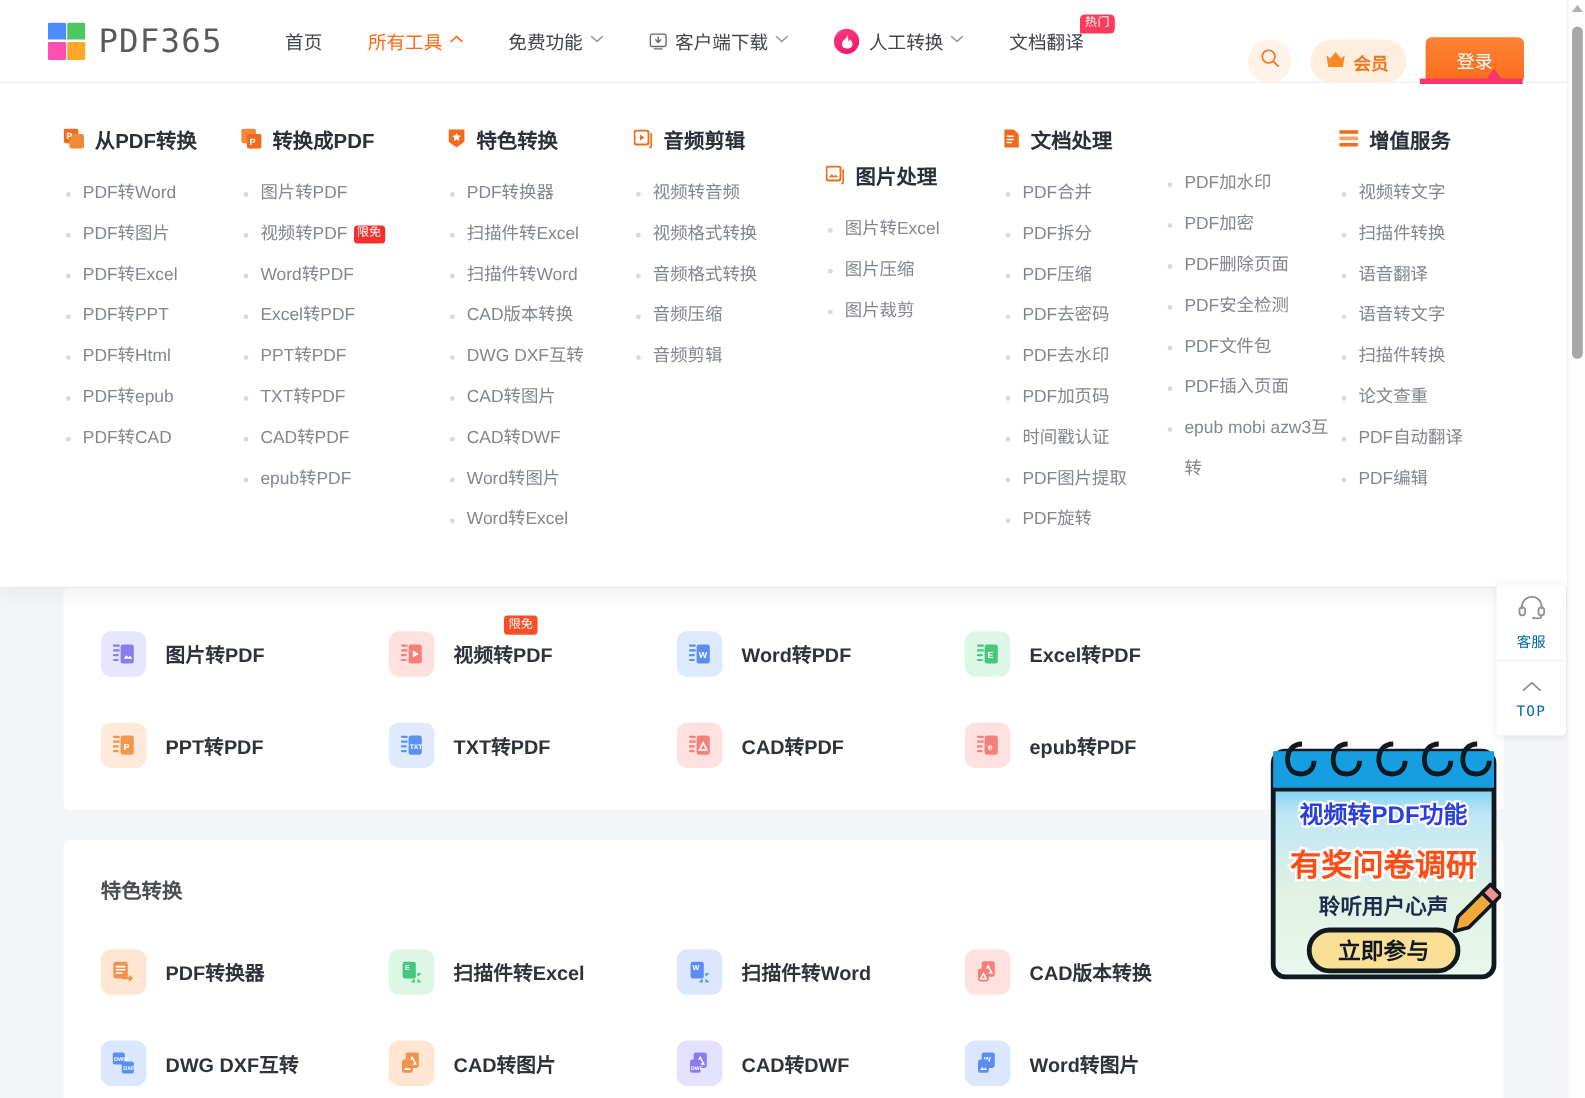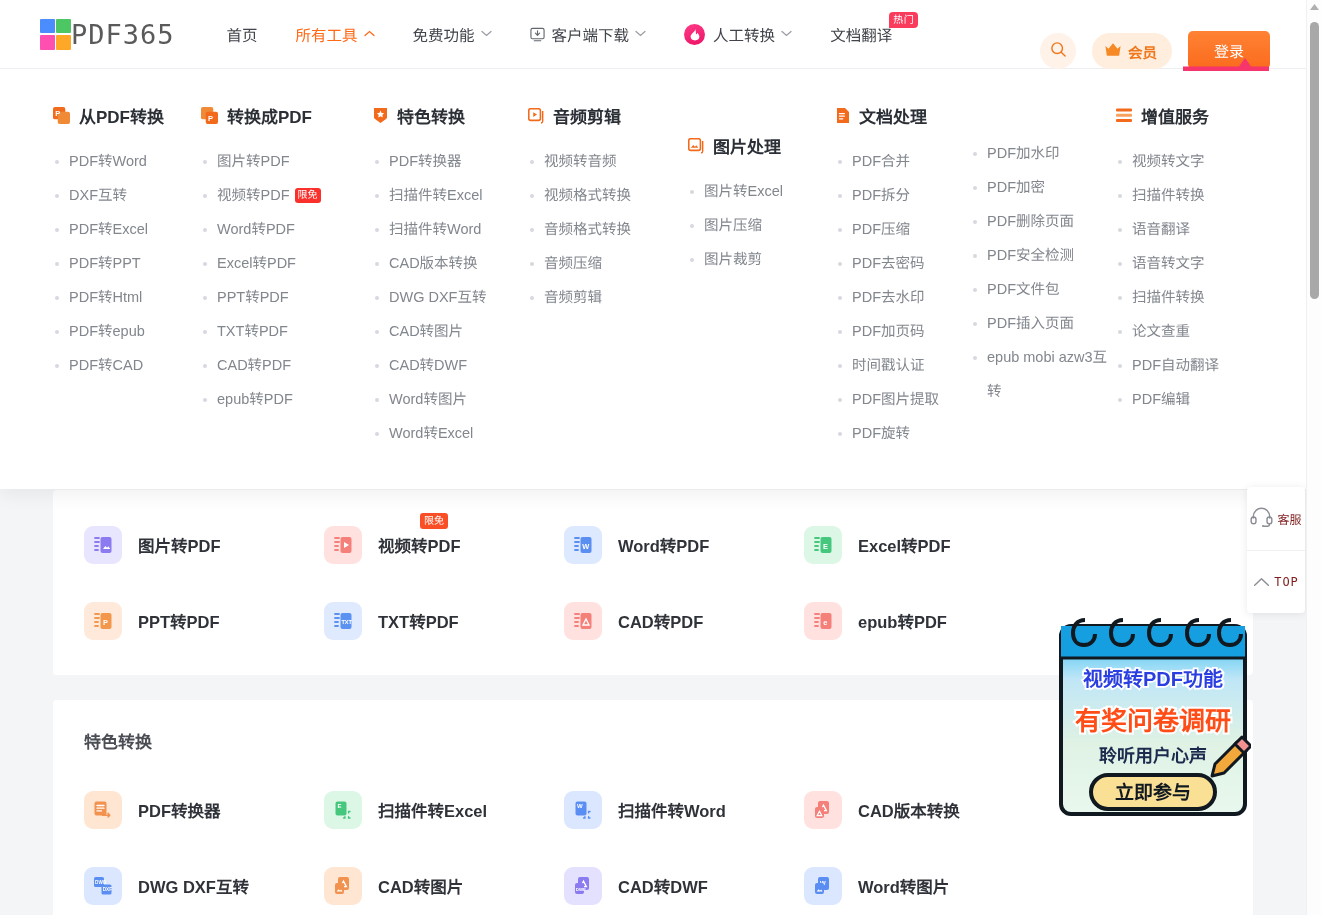--- a/index.html
+++ b/index.html
@@ -22,21 +22,21 @@
     z-index: 40;
   }
   .logo-wrap { display: flex; align-items: center; margin-left: 40px; }
   .logo-grid {
     width: 31px; height: 31px;
     display: grid; grid-template-columns: 1fr 1fr; grid-template-rows: 1fr 1fr;
     gap: 1.5px;
   }
   .logo-grid i { display: block; border-radius: 1px; }
   .logo-text {
-    font-size: 27px; letter-spacing: 1px;
+    margin-left: 11px; font-size: 27px; letter-spacing: 1px;
     color: #5a5a5a; font-family: "DejaVu Sans Mono", monospace; font-weight: 400;
   }
 
   .nav { display: flex; align-items: center; margin-left: 52px; }
   .nav-item {
     display: flex; align-items: center;
     font-size: 15.5px; color: #41444a;
     margin-right: 38px; cursor: pointer; position: relative;
     white-space: nowrap;
   }
@@ -164,23 +164,23 @@
   }
 
   
   .float-widget {
     position: absolute; right: 16px; top: 487px;
     width: 58px; background: #fff;
     border-radius: 4px; box-shadow: 0 1px 8px rgba(0,0,0,.09);
     z-index: 35; overflow: hidden;
   }
   .fw-item {
-    height: 63px; display: flex; flex-direction: row;
+    height: 63px; display: flex; flex-direction: column;
     align-items: center; justify-content: center;
-    gap: 4px; cursor: pointer; color: #7f1d1d;
+    gap: 4px; cursor: pointer; color: #0369a1;
   }
   .fw-item + .fw-item { border-top: 1px solid #eef0f2; }
   .fw-label { font-size: 12px; }
   .fw-top-label { font-size: 12px; letter-spacing: 1px; font-family: "DejaVu Sans Mono", monospace; }
 
   
   .survey {
     position: absolute; left: 1055px; top: 612px;
     width: 196px; height: 210px; z-index: 38; cursor: pointer;
   }
@@ -317,21 +317,21 @@
             <svg width="17" height="17" viewBox="0 0 18 18">
                 <rect x="0" y="0" width="13" height="13" rx="2" fill="#f26a1b"></rect>
                 <rect x="5" y="5" width="13" height="13" rx="2" fill="#f08a36"></rect>
                 <text x="2.4" y="9.6" font-size="8" font-family="Liberation Sans, sans-serif" font-weight="bold" fill="#fff">P</text>
               </svg>
           </span>
           <span>从PDF转换</span>
         </div>
         <ul class="col-list">
           <li><span>PDF转Word</span></li>
-          <li><span>DXF互转</span></li>
+          <li><span>PDF转图片</span></li>
           <li><span>PDF转Excel</span></li>
           <li><span>PDF转PPT</span></li>
           <li><span>PDF转Html</span></li>
           <li><span>PDF转epub</span></li>
           <li><span>PDF转CAD</span></li>
         </ul>
       </div>
 
       <div class="mega-col" style="width:172px;">
         <div class="col-head">

